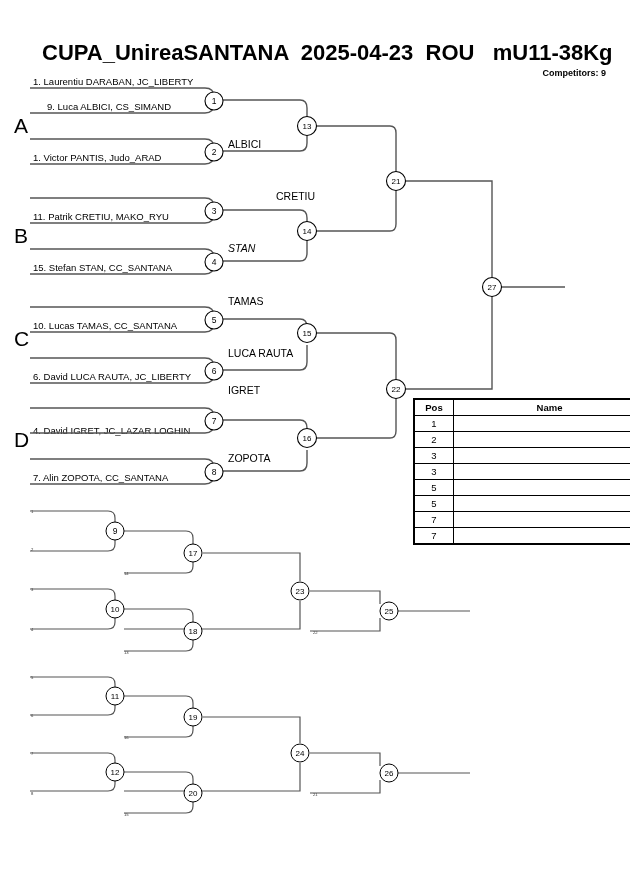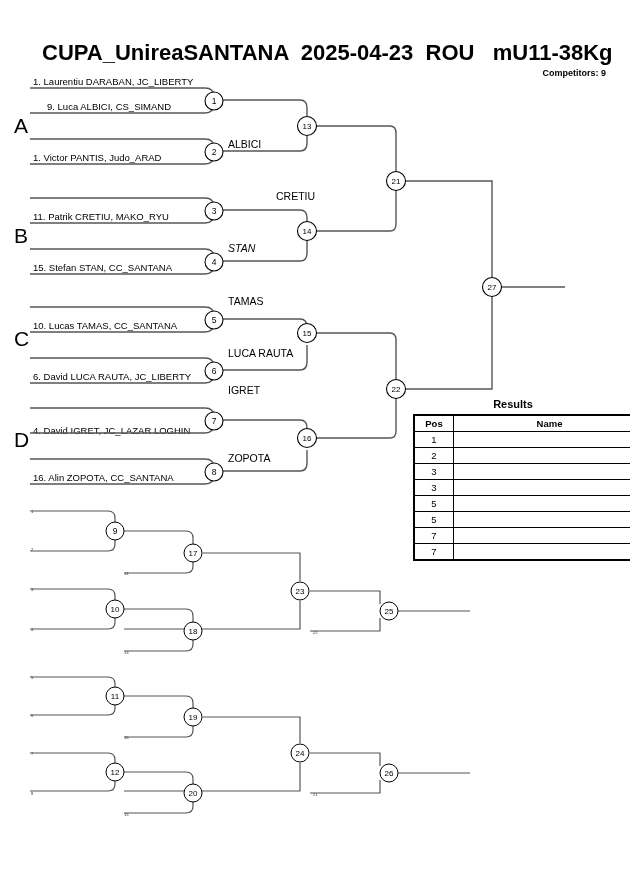--- a/index.html
+++ b/index.html
@@ -58,21 +58,21 @@
   <div class="pname" style="left:33px;top:262px;">15. Stefan STAN, CC_SANTANA</div>
 
   <div class="pname" style="left:33px;top:295px;"></div>
   <div class="pname" style="left:33px;top:320px;">10. Lucas TAMAS, CC_SANTANA</div>
   <div class="pname" style="left:33px;top:346px;"></div>
   <div class="pname" style="left:33px;top:371px;">6. David LUCA RAUTA, JC_LIBERTY</div>
 
   <div class="pname" style="left:33px;top:396px;margin-top:29px;">4. David IGRET, JC_LAZAR LOGHIN</div>
   <div class="pname" style="left:33px;top:421px;"></div>
   <div class="pname" style="left:33px;top:447px;"></div>
-  <div class="pname" style="left:33px;top:472px;">16. Alin ZOPOTA, CC_SANTANA</div>
+  <div class="pname" style="left:33px;top:472px;">7. Alin ZOPOTA, CC_SANTANA</div>
 
   <div class="wname" style="left:228px;top:138px;">ALBICI</div>
   <div class="wname" style="left:228px;top:190px;margin-left:48px;">CRETIU</div>
   <div class="wname" style="left:228px;top:242px;font-style:italic;">STAN</div>
   <div class="wname" style="left:228px;top:295px;">TAMAS</div>
   <div class="wname" style="left:228px;top:347px;">LUCA RAUTA</div>
   <div class="wname" style="left:228px;top:384px;">IGRET</div>
   <div class="wname" style="left:228px;top:452px;">ZOPOTA</div>
 
   <div class="tinylbl" style="left:31px;top:509px;">1</div>
@@ -242,21 +242,20 @@
       <circle cx="193" cy="793" r="9" fill="#fff" stroke="#000" stroke-width="1"></circle>
       <text class="mnum2" x="193" y="793">20</text>
       <circle cx="300" cy="753" r="9" fill="#fff" stroke="#000" stroke-width="1"></circle>
       <text class="mnum2" x="300" y="753">24</text>
       <circle cx="389" cy="773" r="9" fill="#fff" stroke="#000" stroke-width="1"></circle>
       <text class="mnum2" x="389" y="773">26</text>
     </g>
   </svg>
 
   <div class="results-wrap">
-    <div class="results-title">Results</div>
     <table class="results">
       <thead>
         <tr>
           <th class="pos">Pos</th>
           <th>Name</th>
         </tr>
       </thead>
       <tbody>
         <tr>
           <td class="pos">1</td>

